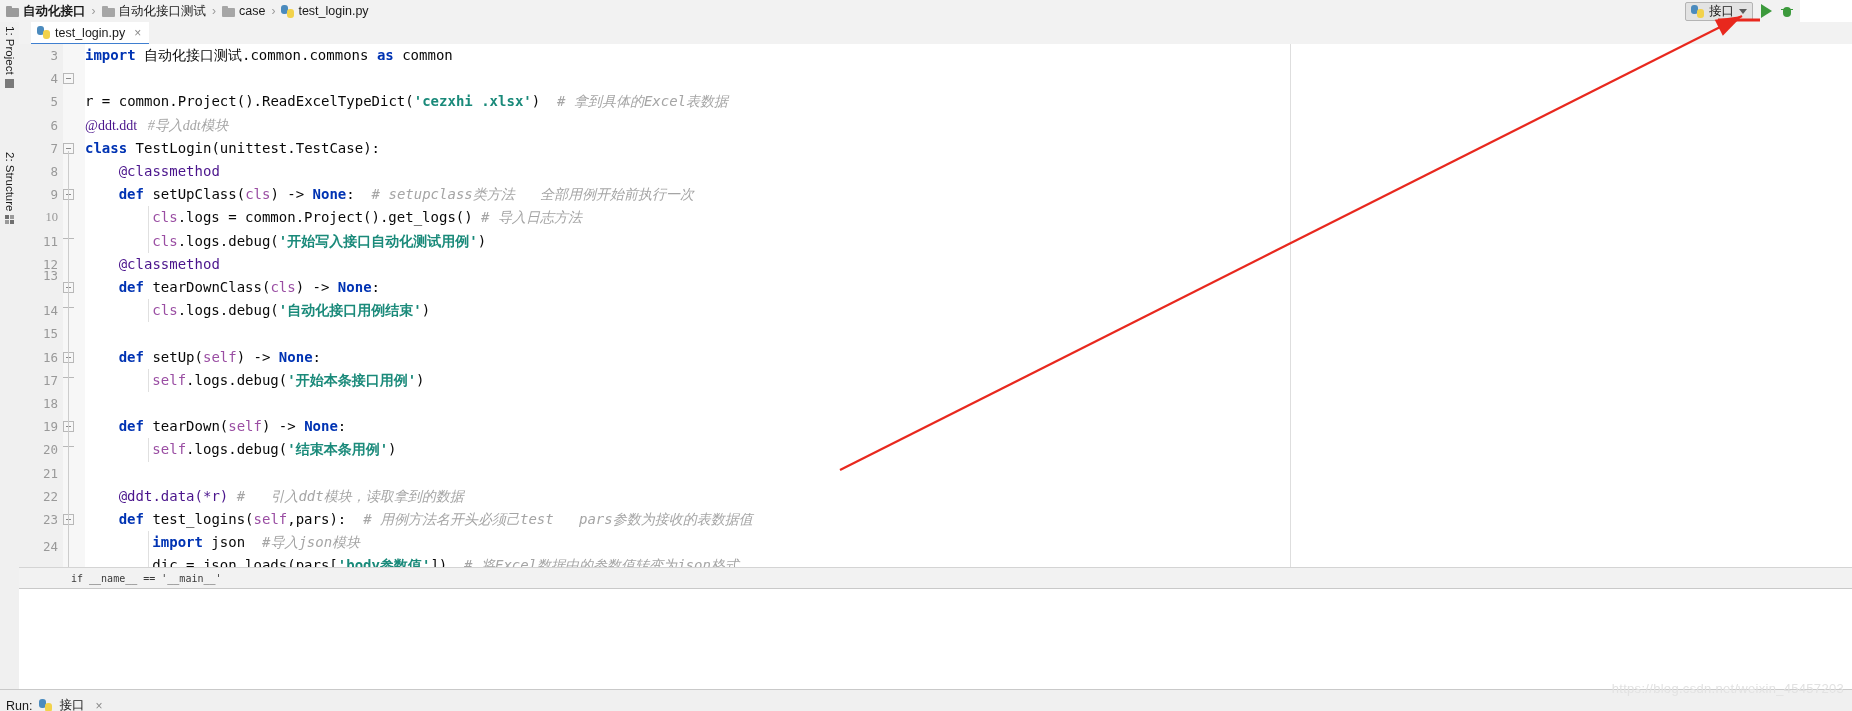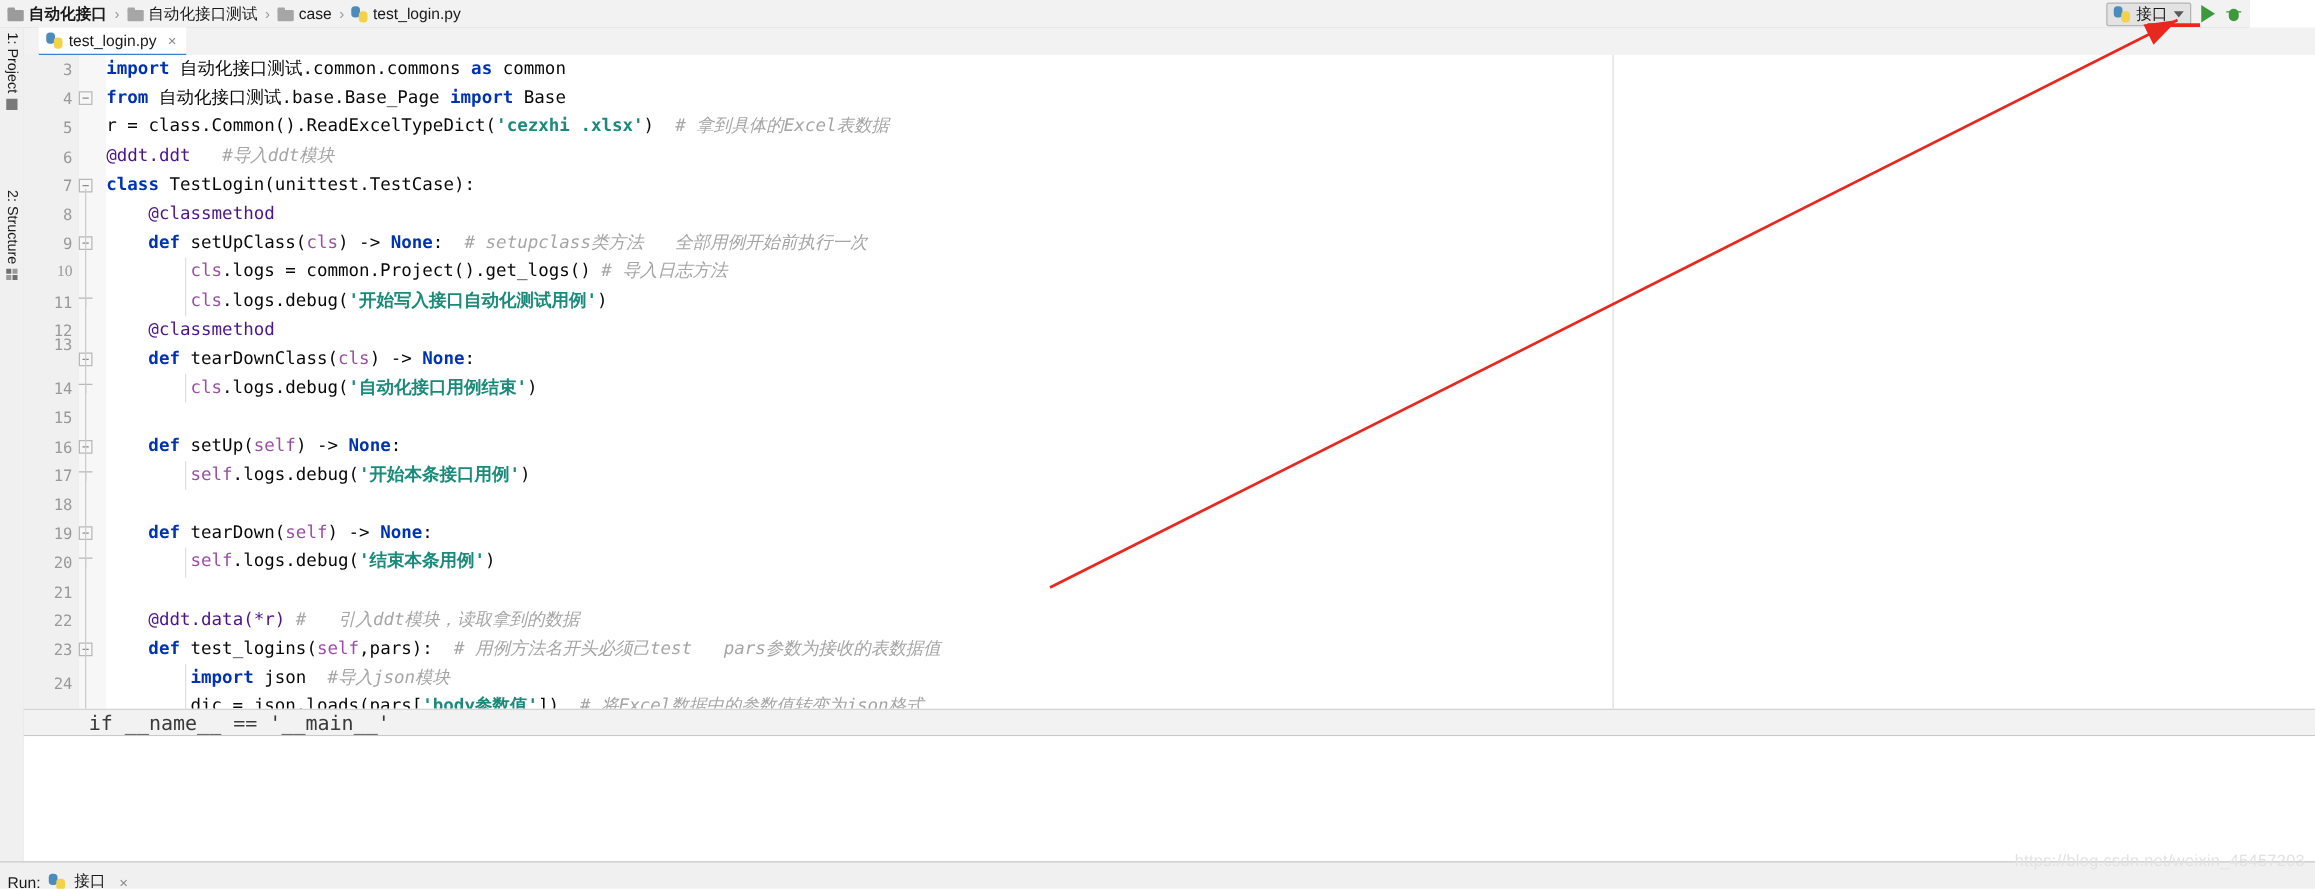--- a/index.html
+++ b/index.html
@@ -120,21 +120,21 @@
   .fend:after{content:"";position:absolute;left:5px;top:0;width:1px;height:8px;background:#b8b8b8;}
   .fline{position:absolute;left:5px;width:1px;background:#cccccc;}
   .indentguide{position:absolute;width:1px;background:#e0e0e0;}
 
   
   .botcrumb{
     position:absolute;left:19px;top:567px;width:1833px;height:22px;
     background:#f2f2f2;border-top:1px solid #d4d4d4;border-bottom:1px solid #c9c9c9;
     display:flex;align-items:center;padding-left:52px;box-sizing:border-box;
   }
-  .botcrumb .t{font-size:16px;color:#3a3a3a;font-family:"DejaVu Sans Mono", monospace;}
+  .botcrumb .t{font-size:10px;color:#3a3a3a;font-family:"DejaVu Sans Mono", monospace;}
 
   
   .runbar{
     position:absolute;left:0;top:689px;width:1852px;height:32px;
     background:#f0f0f0;border-top:1px solid #c9c9c9;
     display:flex;align-items:center;gap:7px;padding-left:6px;box-sizing:border-box;
   }
   .runbar .rl{font-size:12.5px;color:#1a1a1a;}
   .runbar .rt{font-size:12.5px;color:#1a1a1a;}
 
@@ -267,23 +267,22 @@
         <div class="fend" style="top: 263.2px;"></div>
         <div class="fmark" style="top: 307.6px;"></div>
         <div class="fend" style="top: 332.8px;"></div>
         <div class="fmark" style="top: 377.2px;"></div>
         <div class="fend" style="top: 402.4px;"></div>
         <div class="fmark" style="top: 470px;"></div>
         <div class="fline" style="top: 106.8px; height: 430.8px;"></div>
       </div>
     <div class="code" id="codearea">
         <div class="ctext" style="top: 0px; left: 0px;"><span class="kw">import</span><span class="fn"> 自动化接口测试.common.commons </span><span class="kw">as</span><span class="fn"> common</span></div>
-        <div class="ctext" style="top: 23.2px; left: 0px;"><span class="kw">from</span><span class="fn"> 自动化接口测试.base.Base_Page </span><span class="kw">import</span><span class="fn"> Base</span></div>
-        <div class="ctext" style="top: 46.4px; left: 0px;"><span class="fn">r = class.Common().ReadExcelTypeDict(</span><span class="str">'cezxhi .xlsx'</span><span class="fn">)  </span><span class="cmt"># 拿到具体的Excel表数据</span></div>
-        <div class="ctext" style="top: 69.6px; left: 0px;"><span class="dec">@ddt.ddt</span><span class="fn">   </span><span class="cmt">#导入ddt模块</span></div>
+        <div class="ctext" style="top: 46.4px; left: 0px;"><span class="fn">r = common.Project().ReadExcelTypeDict(</span><span class="str">'cezxhi .xlsx'</span><span class="fn">)  </span><span class="cmt"># 拿到具体的Excel表数据</span></div>
+        <div class="ctext" style="top: 69.6px; left: 0px; font-family: Liberation Serif, serif;"><span class="dec">@ddt.ddt</span><span class="fn">   </span><span class="cmt">#导入ddt模块</span></div>
         <div class="ctext" style="top: 92.8px; left: 0px;"><span class="kw">class</span><span class="fn"> TestLogin(unittest.TestCase):</span></div>
         <div class="ctext" style="top: 116px; left: 33.68px;"><span class="dec">@classmethod</span></div>
         <div class="ctext" style="top: 139.2px; left: 33.68px;"><span class="kw">def</span><span class="fn"> setUpClass(</span><span class="self">cls</span><span class="fn">) -&gt; </span><span class="kw">None</span><span class="fn">:  </span><span class="cmt"># setupclass类方法   全部用例开始前执行一次</span></div>
         <div class="ctext" style="top: 162.4px; left: 67.36px;"><span class="self">cls</span><span class="fn">.logs = common.Project().get_logs() </span><span class="cmt"># 导入日志方法</span></div>
         <div class="ctext" style="top: 185.6px; left: 67.36px;"><span class="self">cls</span><span class="fn">.logs.debug(</span><span class="str">'开始写入接口自动化测试用例'</span><span class="fn">)</span></div>
         <div class="ctext" style="top: 208.8px; left: 33.68px;"><span class="dec">@classmethod</span></div>
         <div class="ctext" style="top: 232px; left: 33.68px;"><span class="kw">def</span><span class="fn"> tearDownClass(</span><span class="self">cls</span><span class="fn">) -&gt; </span><span class="kw">None</span><span class="fn">:</span></div>
         <div class="ctext" style="top: 255.2px; left: 67.36px;"><span class="self">cls</span><span class="fn">.logs.debug(</span><span class="str">'自动化接口用例结束'</span><span class="fn">)</span></div>
         <div class="ctext" style="top: 278.4px; left: 0px;"></div>
         <div class="ctext" style="top: 301.6px; left: 33.68px;"><span class="kw">def</span><span class="fn"> setUp(</span><span class="self">self</span><span class="fn">) -&gt; </span><span class="kw">None</span><span class="fn">:</span></div>

